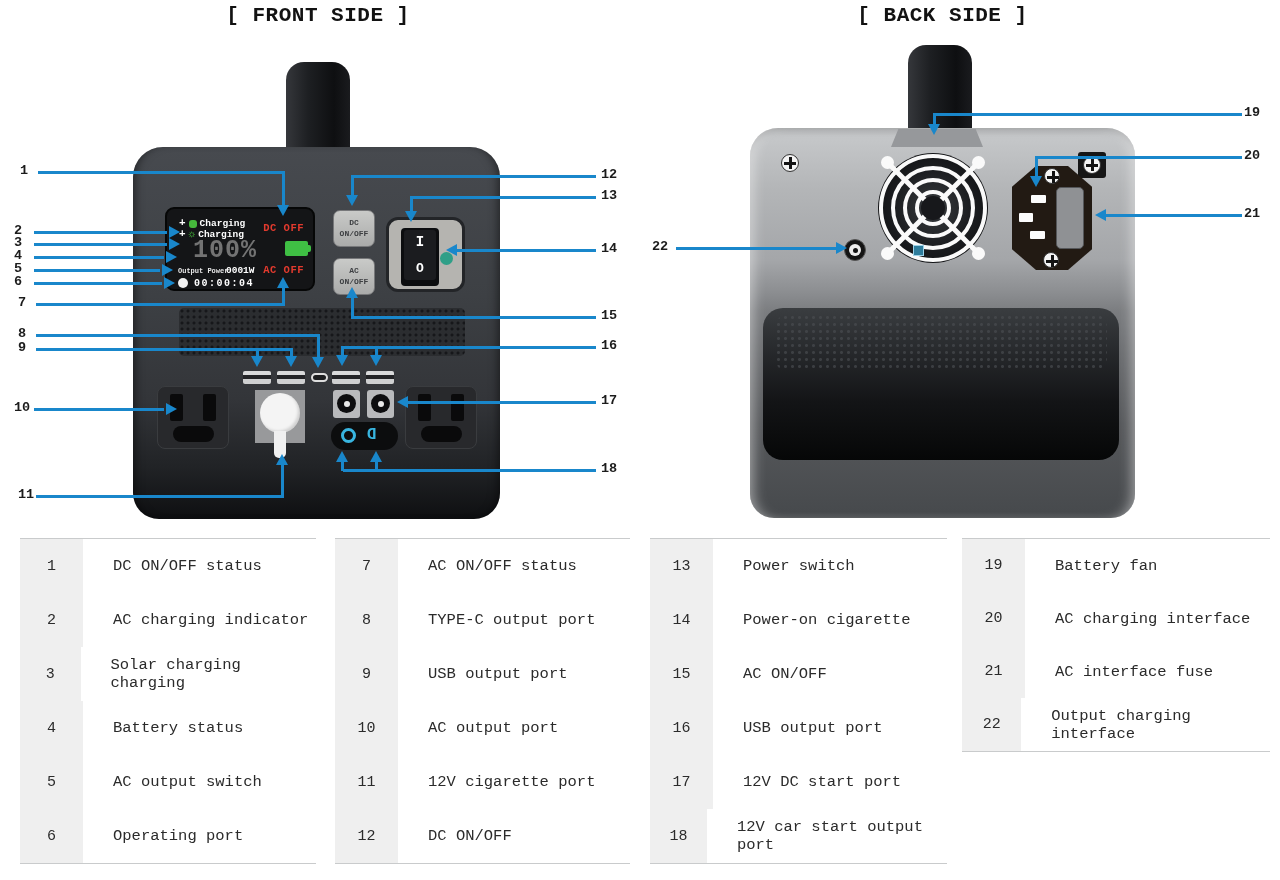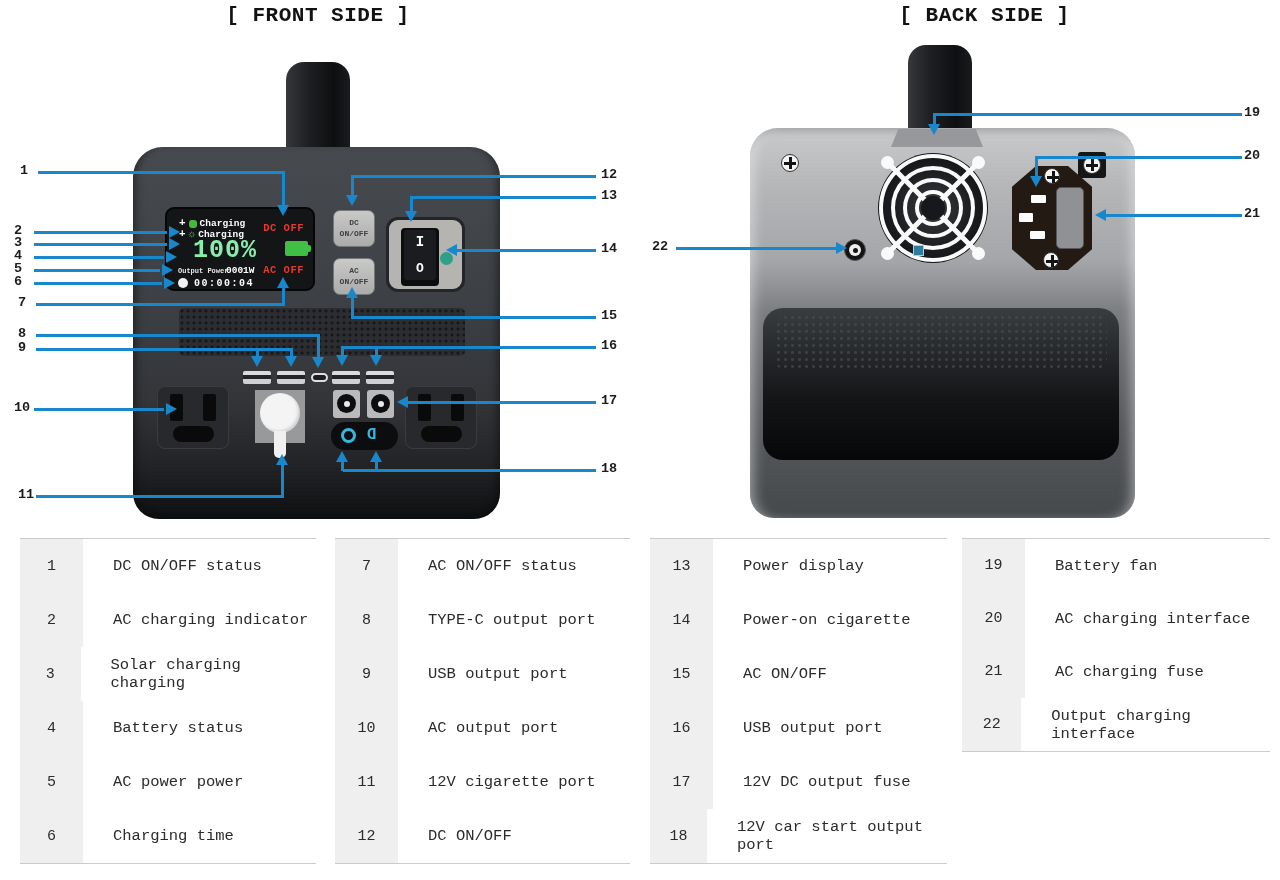--- a/index.html
+++ b/index.html
@@ -8,21 +8,21 @@
     --charging-green:#46b83c;
     --battery-green:#3fbf44;
     --indicator-teal:#2f9f88;
     --port-cyan:#38b5e0;
   }
   html,body{margin:0;padding:0;background:#ffffff;}
   #canvas{position:relative;width:1280px;height:880px;background:#fff;overflow:hidden;
           font-family:Liberation Mono, monospace;padding-left:8px;}
   .title{position:absolute;top:4px;font-size:21px;font-weight:bold;color:#121212;text-align:center;letter-spacing:.5px;}
   #front-title{left:133px;width:370px;}
-  #back-title{left:792px;width:385px;}
+  #back-title{left:750px;width:385px;}
 
   
   .abs{position:absolute;}
 
   
   #front-handle{left:286px;top:62px;width:64px;height:88px;border-radius:18px 18px 0 0;
     background:linear-gradient(90deg,#35373b 0%,#1d1f22 35%,#0e0f11 75%,#1a1b1e 100%);}
   #front-body{left:133px;top:147px;width:367px;height:372px;border-radius:30px 30px 26px 26px;
     background:linear-gradient(180deg,#474a4f 0%,#3d4044 40%,#333539 68%,#212326 86%,#0e0f11 100%);
     box-shadow:inset 8px 0 10px -6px rgba(0,0,0,.5), inset -8px 0 10px -6px rgba(0,0,0,.5);}
@@ -32,21 +32,21 @@
     border:2px solid #060707;box-sizing:border-box;}
   .chg-row{position:absolute;left:12px;display:flex;align-items:center;gap:3px;color:#fff;
     font-size:9.5px;font-weight:bold;line-height:1;}
   #chg-row-1{top:9px;}
   #chg-row-2{top:20px;}
   .plus{color:#fff;font-size:11px;font-weight:bold;}
   .plug-dot{width:8px;height:8px;border-radius:3px;background:var(--charging-green);display:inline-block;}
   .sun{color:var(--charging-green);font-size:11px;font-weight:bold;}
   #dc-status{position:absolute;right:9px;top:13px;color:var(--status-red);font-size:10.5px;font-weight:bold;letter-spacing:.5px;}
   #ac-status{position:absolute;right:9px;top:55px;color:var(--status-red);font-size:10.5px;font-weight:bold;letter-spacing:.5px;}
-  #battery-pct{position:absolute;left:26px;top:27px;color:#86efac;font-size:25px;font-weight:800;letter-spacing:1px;}
+  #battery-pct{position:absolute;left:26px;top:27px;color:#737373;font-size:25px;font-weight:800;letter-spacing:1px;}
   #battery-icon{position:absolute;left:118px;top:32px;width:23px;height:15px;background:var(--battery-green);border-radius:2px;}
   #battery-icon::after{content:"";position:absolute;right:-3px;top:4px;width:3px;height:7px;background:var(--battery-green);border-radius:0 2px 2px 0;}
   #out-label{position:absolute;left:11px;top:58px;color:#e8e8e8;font-size:7px;font-weight:bold;}
   #out-value{position:absolute;left:59px;top:56px;color:#fff;font-size:9.5px;font-weight:bold;}
   #time-dot{position:absolute;left:11px;top:69px;width:10px;height:10px;border-radius:50%;background:#f2f2f2;}
   #time-value{position:absolute;left:27px;top:69px;color:#fff;font-size:10px;font-weight:bold;letter-spacing:1.5px;}
 
   
   .panel-btn{position:absolute;left:333px;width:42px;height:37px;border-radius:7px;
     background:linear-gradient(180deg,#c9cac8 0%,#aaabaa 100%);border:1px solid #77787a;box-sizing:border-box;
@@ -389,25 +389,25 @@
         <div class="l-row" style="height: 54px;">
           <div class="l-num">3</div>
           <div class="l-label">Solar charging charging</div>
         </div>
         <div class="l-row" style="height: 54px;">
           <div class="l-num">4</div>
           <div class="l-label">Battery status</div>
         </div>
         <div class="l-row" style="height: 54px;">
           <div class="l-num">5</div>
-          <div class="l-label">AC power power</div>
+          <div class="l-label">AC output switch</div>
         </div>
         <div class="l-row" style="height: 54px;">
           <div class="l-num">6</div>
-          <div class="l-label">Charging time</div>
+          <div class="l-label">Operating port</div>
         </div>
       </div>
       <div class="legend" style="left: 335px; top: 538px; width: 295px;">
         <div class="l-row" style="height: 54px;">
           <div class="l-num">7</div>
           <div class="l-label">AC ON/OFF status</div>
         </div>
         <div class="l-row" style="height: 54px;">
           <div class="l-num">8</div>
           <div class="l-label">TYPE-C output port</div>
@@ -425,55 +425,55 @@
           <div class="l-label">12V cigarette port</div>
         </div>
         <div class="l-row" style="height: 54px;">
           <div class="l-num">12</div>
           <div class="l-label">DC ON/OFF</div>
         </div>
       </div>
       <div class="legend" style="left: 650px; top: 538px; width: 297px;">
         <div class="l-row" style="height: 54px;">
           <div class="l-num">13</div>
-          <div class="l-label">Power display</div>
+          <div class="l-label">Power switch</div>
         </div>
         <div class="l-row" style="height: 54px;">
           <div class="l-num">14</div>
           <div class="l-label">Power-on cigarette</div>
         </div>
         <div class="l-row" style="height: 54px;">
           <div class="l-num">15</div>
           <div class="l-label">AC ON/OFF</div>
         </div>
         <div class="l-row" style="height: 54px;">
           <div class="l-num">16</div>
           <div class="l-label">USB output port</div>
         </div>
         <div class="l-row" style="height: 54px;">
           <div class="l-num">17</div>
-          <div class="l-label">12V DC output fuse</div>
+          <div class="l-label">12V DC start port</div>
         </div>
         <div class="l-row" style="height: 54px;">
           <div class="l-num">18</div>
           <div class="l-label">12V car start output port</div>
         </div>
       </div>
       <div class="legend" style="left: 962px; top: 538px; width: 308px;">
         <div class="l-row" style="height: 53px;">
           <div class="l-num">19</div>
           <div class="l-label">Battery fan</div>
         </div>
         <div class="l-row" style="height: 53px;">
           <div class="l-num">20</div>
           <div class="l-label">AC charging interface</div>
         </div>
         <div class="l-row" style="height: 53px;">
           <div class="l-num">21</div>
-          <div class="l-label">AC charging fuse</div>
+          <div class="l-label">AC interface fuse</div>
         </div>
         <div class="l-row" style="height: 53px;">
           <div class="l-num">22</div>
           <div class="l-label">Output charging interface</div>
         </div>
       </div>
     </div>
 </div>
 
 </body></html>

